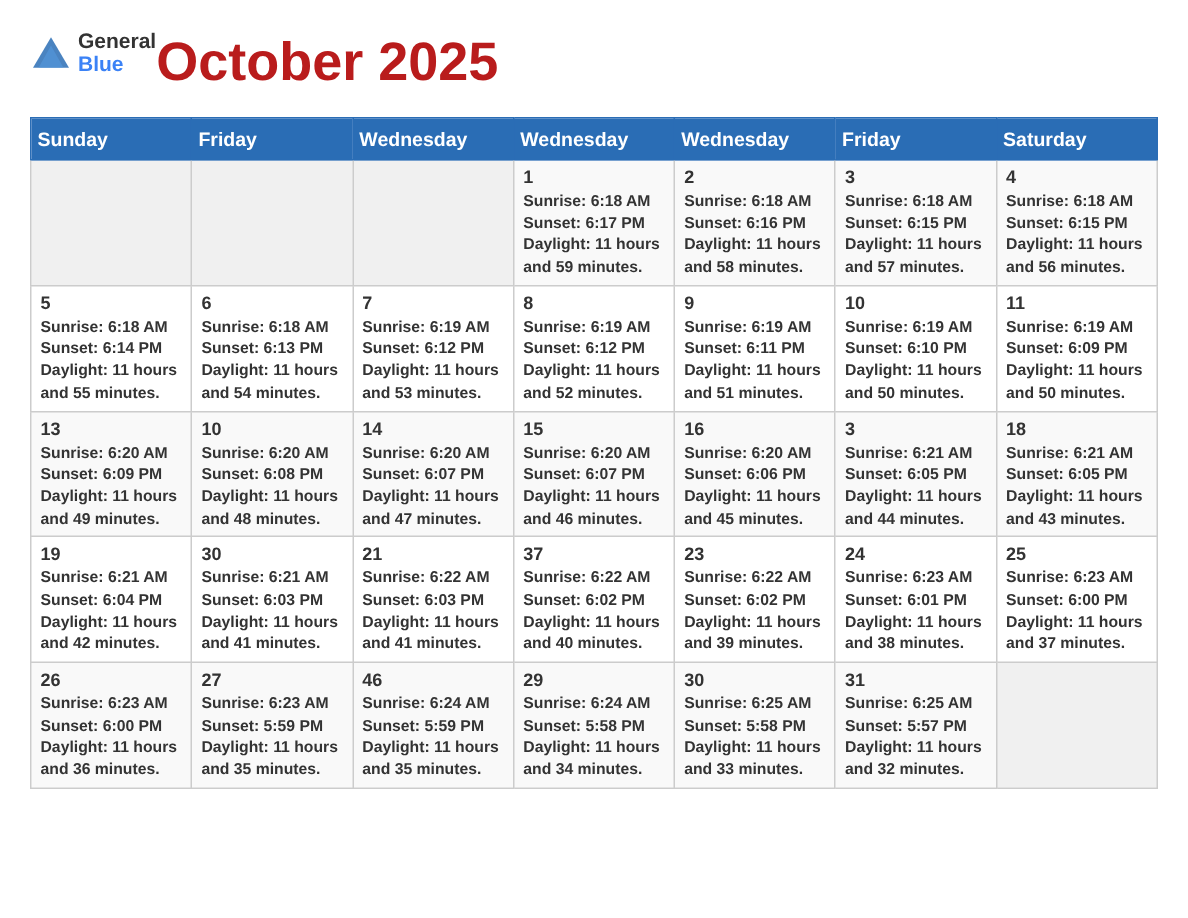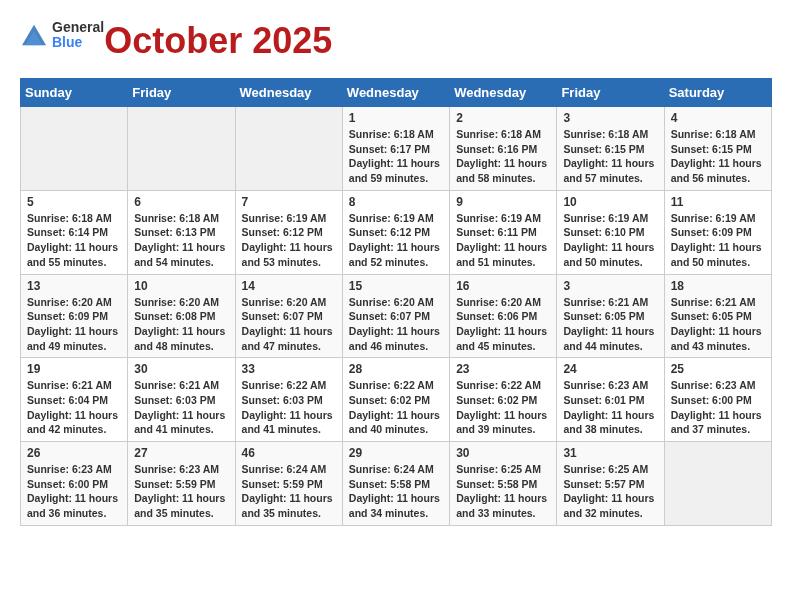--- a/index.html
+++ b/index.html
@@ -266,28 +266,28 @@
 and 42 minutes.</div>
         </td>
         <td>
           <div class="day-number">30</div>
           <div class="day-info" style="white-space: pre-line;">Sunrise: 6:21 AM
 Sunset: 6:03 PM
 Daylight: 11 hours
 and 41 minutes.</div>
         </td>
         <td>
-          <div class="day-number">33</div>
+          <div class="day-number">21</div>
           <div class="day-info" style="white-space: pre-line;">Sunrise: 6:22 AM
 Sunset: 6:03 PM
 Daylight: 11 hours
 and 41 minutes.</div>
         </td>
         <td>
-          <div class="day-number">28</div>
+          <div class="day-number">37</div>
           <div class="day-info" style="white-space: pre-line;">Sunrise: 6:22 AM
 Sunset: 6:02 PM
 Daylight: 11 hours
 and 40 minutes.</div>
         </td>
         <td>
           <div class="day-number">23</div>
           <div class="day-info" style="white-space: pre-line;">Sunrise: 6:22 AM
 Sunset: 6:02 PM
 Daylight: 11 hours

